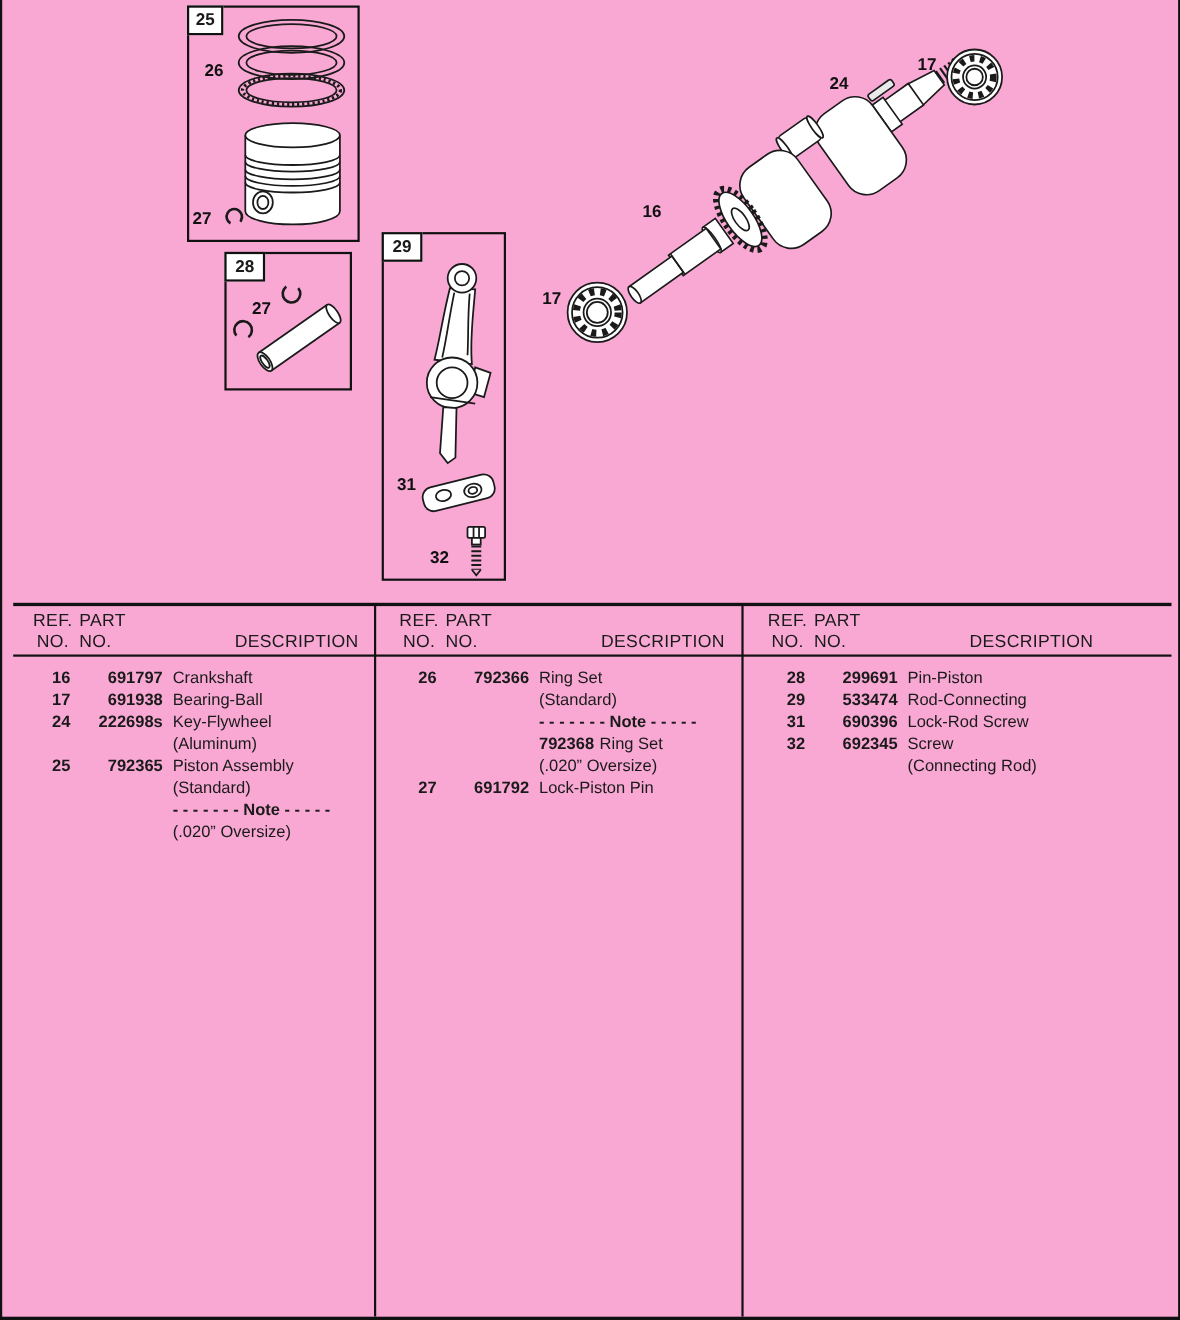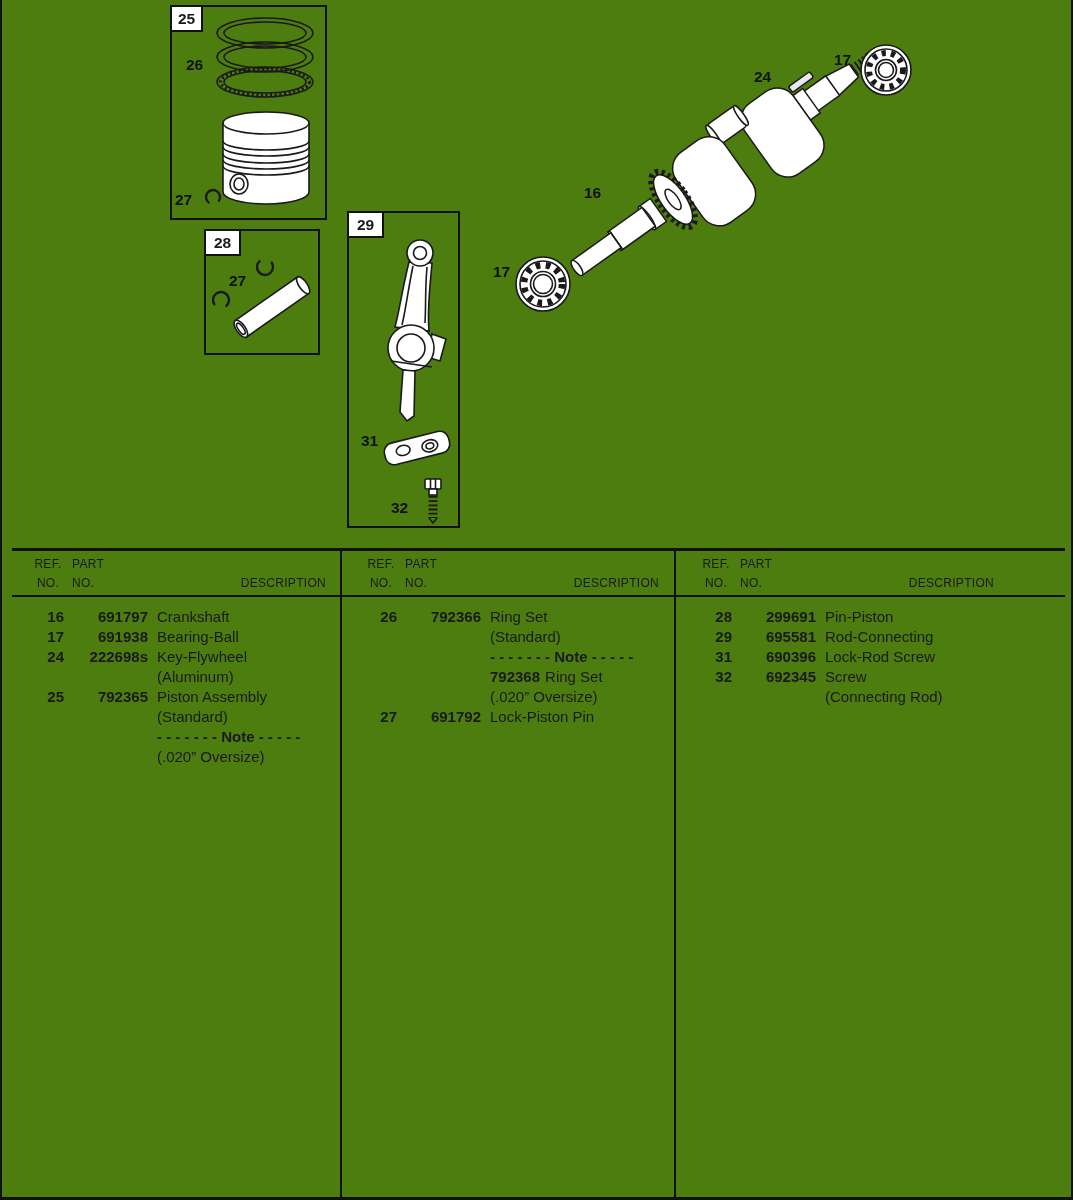--- a/index.html
+++ b/index.html
@@ -1,35 +1,35 @@
 <!DOCTYPE html>
 <html><head>
 <meta charset="utf-8">
 <style>
   * { margin:0; padding:0; box-sizing:border-box; }
   html,body { background:#ffffff; }
   .page {
-    position:relative; width:1073px; height:1200px; background:#4d7c0f;
+    position:relative; width:1073px; height:1200px; background:#f9a8d4;
     border-left:2px solid #111; border-right:2px solid #111; border-bottom:3px solid #111;
     overflow:hidden; font-family:"Liberation Sans", sans-serif; color:#1a1a1a;
   }
   
   .diagram { position:absolute; left:0; top:0; width:1073px; height:546px; }
   .part-box { position:absolute; border:2px solid #111; z-index:1; }
   .diagram svg { position:absolute; left:0; top:0; z-index:2; }
   .box-label {
     position:absolute; border:2px solid #111; background:#fff; z-index:3;
     font-weight:700; font-size:15.5px; display:flex; align-items:center; justify-content:center;
   }
   .callout { position:absolute; z-index:3; font-weight:700; font-size:15.5px; color:#111; }
   
   .rule-h { position:absolute; left:10px; width:1053px; background:#111; z-index:4; }
   .rule-v { position:absolute; top:549px; bottom:0; width:2px; background:#111; z-index:4; }
   .thead { position:absolute; width:302px; height:40px; top:553px; display:flex; align-items:flex-end;
-           font-size:12px; line-height:19px; letter-spacing:0.3px; }
+           font-size:16px; line-height:19px; letter-spacing:0.3px; }
   .th-ref  { width:48px; text-align:center; }
   .th-part { width:86px; }
   .th-desc { flex:1; text-align:right; }
   .tbody { position:absolute; top:607px; width:316px; font-size:15px; }
   .trow  { display:flex; height:20px; line-height:20px; white-space:nowrap; }
   .c-ref  { width:40px; text-align:right; font-weight:700; }
   .c-part { width:84px; text-align:right; font-weight:700; }
   .c-desc { margin-left:9px;text-align:right; }
   .c-desc.solo { margin-left:133px; }
   .bold { font-weight:700; }
@@ -280,21 +280,21 @@
   </div>
 
   <div class="tbody" style="left:690px;">
     <div class="trow">
         <span class="c-ref">28</span>
         <span class="c-part">299691</span>
         <span class="c-desc">Pin-Piston</span>
       </div>
     <div class="trow">
         <span class="c-ref">29</span>
-        <span class="c-part">695581</span>
+        <span class="c-part">533474</span>
         <span class="c-desc">Rod-Connecting</span>
       </div>
     <div class="trow">
         <span class="c-ref">31</span>
         <span class="c-part">690396</span>
         <span class="c-desc">Lock-Rod Screw</span>
       </div>
     <div class="trow">
         <span class="c-ref">32</span>
         <span class="c-part">692345</span>

